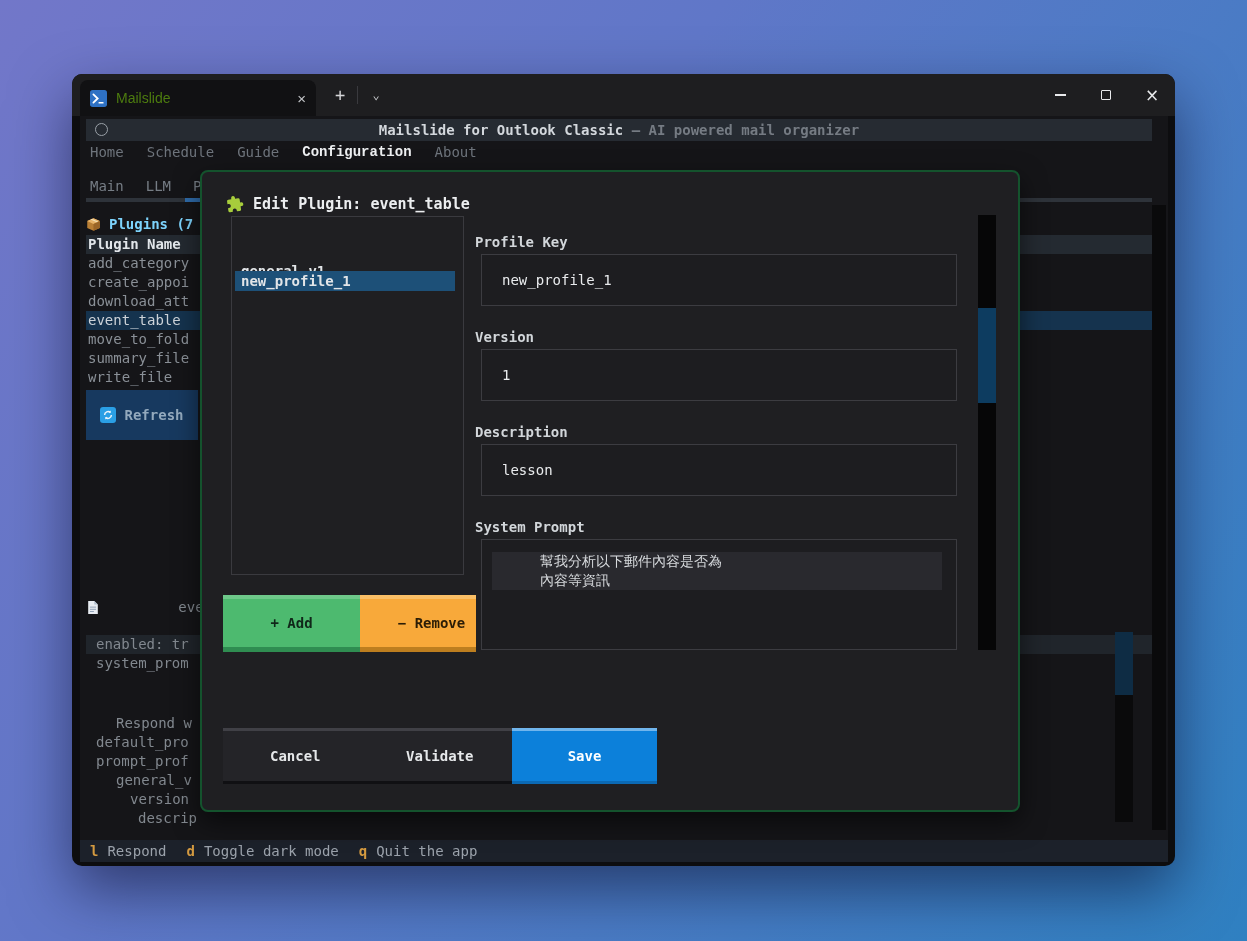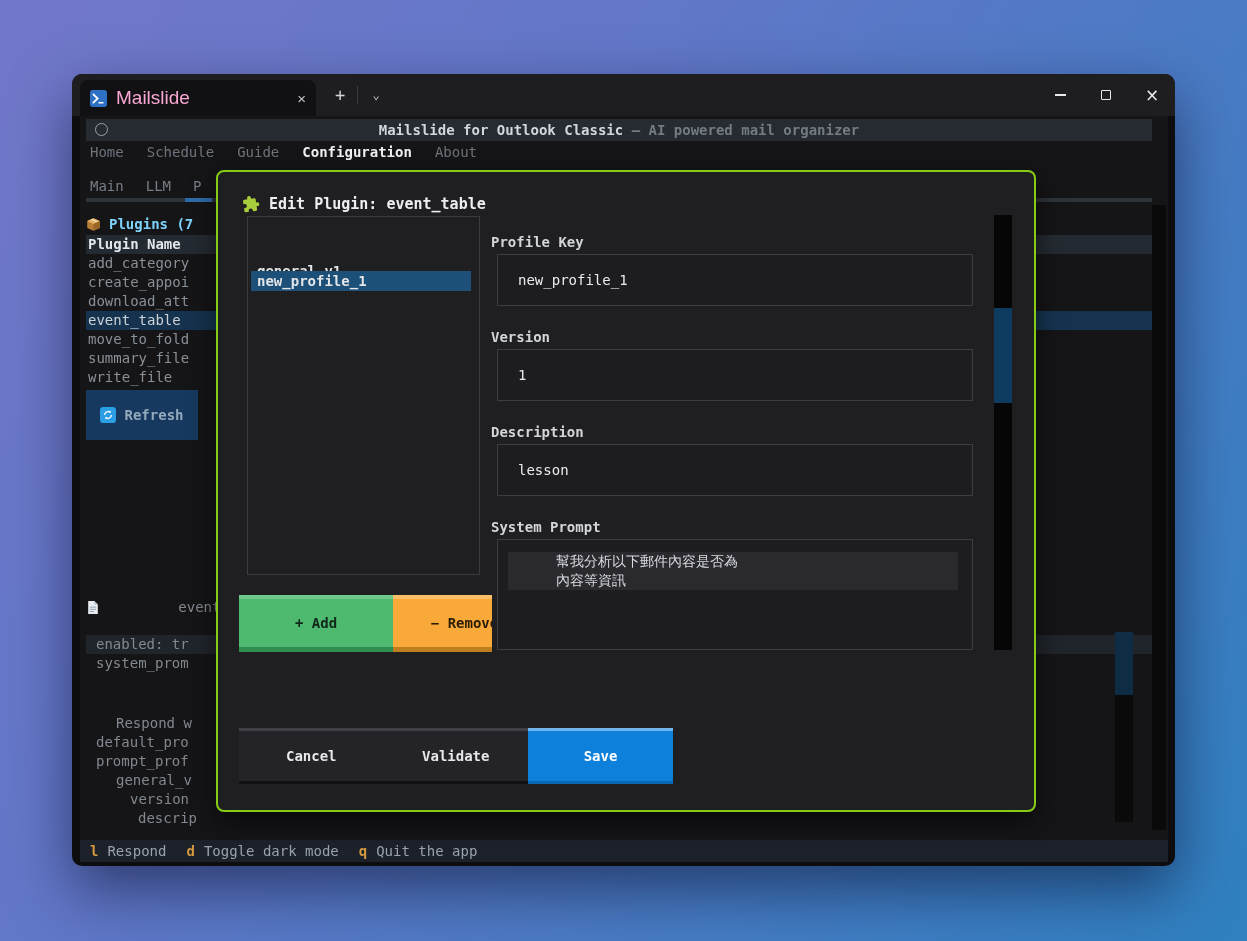--- a/index.html
+++ b/index.html
@@ -7,40 +7,40 @@
   .screen{ position:relative; width:1247px; height:941px; overflow:hidden;
     background:linear-gradient(125deg,#7277c9 0%,#6077c8 38%,#2f80c1 100%);
     font-family:"DejaVu Sans Mono",monospace; font-size:14px; }
   .window{ position:absolute; left:72px; top:74px; width:1103px; height:792px;
     background:#0d0d0f; border-radius:10px; box-shadow:0 24px 60px rgba(0,0,25,.5); }
   
   .titlebar{ position:absolute; left:0; top:0; right:0; height:42px; background:#1e1e20; border-radius:10px 10px 0 0; }
   .tab{ position:absolute; left:8px; top:6px; width:236px; height:36px; background:#111113;
     border-radius:8px 8px 0 0; display:flex; align-items:center; gap:9px; padding:0 10px;
     font-family:"Liberation Sans",sans-serif; }
-  .tab-title{ flex:1; font-size:19px; color:#f9a8d4; }
+  .tab-title{ flex:1; font-size:14px; color:#4d7c0f; }
   .tab-close, .tbtn{ color:#c3c5c8; font-size:15px; line-height:1; text-align:center; cursor:default; }
   .newtab{ position:absolute; left:256px; top:9px; width:24px; height:24px; display:flex; align-items:center; justify-content:center; color:#d5d6d8; font-size:17px; }
   .tab-sep{ position:absolute; left:285px; top:12px; width:1px; height:18px; background:#3a3a3e; }
   .dropdown{ position:absolute; left:292px; top:9px; width:24px; height:24px; display:flex; align-items:center; justify-content:center; color:#cfd1d4; font-size:12px; }
   .win-controls{ position:absolute; right:0; top:0; height:42px; display:flex; }
   .wc{ width:46px; height:42px; display:flex; align-items:center; justify-content:center; color:#e9eaec; }
   .min-glyph{ width:11px; height:1.5px; background:#e9eaec; }
   .max-glyph{ width:10px; height:10px; border:1.2px solid #e9eaec; border-radius:1px; }
   .close-glyph{ font-size:17px; line-height:1; font-family:"DejaVu Sans",sans-serif; }
   
   .term{ position:absolute; left:8px; right:7px; top:42px; bottom:4px; background:#151518; overflow:hidden; }
   .term > div{ position:absolute; }
   .header-bar{ left:6px; top:3px; width:1066px; height:22px; background:#262b32; }
   .indicator{ position:absolute; left:9px; top:4px; width:13px; height:13px; border:1.6px solid #9aa1a8; border-radius:50%; }
   .hdr-text{ position:absolute; left:0; right:0; top:0; height:22px; text-align:center; line-height:22px; }
   .hdr-title{ color:#d3d7dc; font-weight:bold; }
   .hdr-sub{ color:#757b83; font-weight:bold; }
   .nav-row{ left:10px; top:26px; height:20px; display:flex; gap:23px; align-items:center; color:#6e747c; }
-  .nav-active{ color:#eef0f2; font-weight:bold; }
+  .nav-active{ color:#eef0f2; font-weight:bold;font-family:Liberation Mono, monospace; }
   .subtab-row{ left:10px; top:60px; height:20px; display:flex; gap:22px; align-items:center; color:#767d85; }
   .subtab-underline{ left:6px; top:82px; width:1066px; height:4px; background:#2e333a; }
   .subtab-accent{ left:105px; top:82px; width:27px; height:4px; background:#2f6cab; }
   .plugins-title{ left:6px; top:98px; height:20px; display:flex; align-items:center; gap:8px; color:#7dd3fc; font-weight:bold; }
   .thead{ left:6px; top:119px; width:1066px; height:19px; background:#242a31; color:#e2e6ea; font-weight:bold; line-height:19px; padding-left:2px; }
   .trow{ width:1066px; left:6px; height:19px; color:#8a9097; line-height:19px; padding-left:2px; }
   .trow.selected{ background:#15334e; color:#ccd2d8; }
   .refresh-btn{ left:6px; top:274px; width:112px; height:50px; background:#17395f;
     display:flex; align-items:center; justify-content:center; gap:8px;
     color:#93a9bd; font-weight:bold; }
@@ -48,31 +48,31 @@
   .enabled-bg{ left:6px; top:519px; width:1066px; height:19px; background:#20252b; }
   .pv-thumb{ left:1035px; top:516px; width:18px; height:63px; background:#0e2c44; }
   .pv-track{ left:1035px; top:579px; width:18px; height:127px; background:#0a0a0b; }
   .tbl-track{ left:1072px; top:89px; width:14px; height:625px; background:#0a0a0b; }
   .footer{ left:0; top:724px; width:1088px; height:22px; background:#1c212a;
     display:flex; align-items:center; gap:20px; padding-left:10px; }
   .fkey{ color:#d49a40; font-weight:bold; }
   .flabel{ color:#9ba2ab; margin-left:9px; }
   .fbind{ display:flex; align-items:center; }
   
-  .dialog{ position:absolute; left:144px; top:96px; width:820px; height:642px;
-    background:#1f1f22; border:2px solid #84cc16; border-radius:8px; z-index:5;
+  .dialog{ position:absolute; left:128px; top:96px; width:820px; height:642px;
+    background:#1f1f22; border:2px solid #14532d; border-radius:8px; z-index:5;
     box-shadow:0 10px 26px rgba(0,0,0,.55); }
   .dialog > div{ position:absolute; }
   .dlg-title{ left:24px; top:20px; height:24px; display:flex; align-items:center; gap:9px;
     color:#eceef0; font-weight:bold; font-size:15px; }
   .profiles-panel{ left:29px; top:44px; width:233px; height:359px; border:1px solid #3a3a3f; }
   .profile-item{ position:absolute; left:3px; right:8px; height:20px; line-height:20px; padding-left:6px; color:#e2e5e8; font-weight:bold; }
   .profile-item.selected{ background:#1d5078; }
   .btn-row{ left:21px; top:423px; width:253px; height:57px; display:flex; overflow:hidden; }
-  .btn-add{ flex:none; width:154px; background:#4dba6f; border-top:4px solid #6ec88a; border-bottom:5px solid #2f8d51;
+  .btn-add{ flex:none; width:137px; background:#4dba6f; border-top:4px solid #6ec88a; border-bottom:5px solid #2f8d51;
     color:#102719; font-weight:bold; display:flex; align-items:center; justify-content:center; }
   .btn-remove{ flex:none; width:143px; background:#f8a93a; border-top:4px solid #fabf66; border-bottom:5px solid #bd7e1f;
     color:#2b1d06; font-weight:bold; display:flex; align-items:center; justify-content:center; }
   .field-label{ left:273px; color:#d2d6da; font-weight:bold; height:16px; line-height:16px; }
   .field-input{ left:279px; width:476px; height:52px; border:1px solid #3c3c41; background:#1d1d20;
     display:flex; align-items:center; padding-left:20px; color:#e9ebed; }
   .prompt-box{ left:279px; top:367px; width:476px; height:111px; border:1px solid #3c3c41; background:#1d1d20;
     overflow:hidden; padding:12px 14px 0 10px; }
   .p-line{ height:19px; line-height:19px; padding-left:6px; color:#d8dbde; white-space:pre; }
   .p-line.hl{ background:#29292e;padding-left:48px; }

